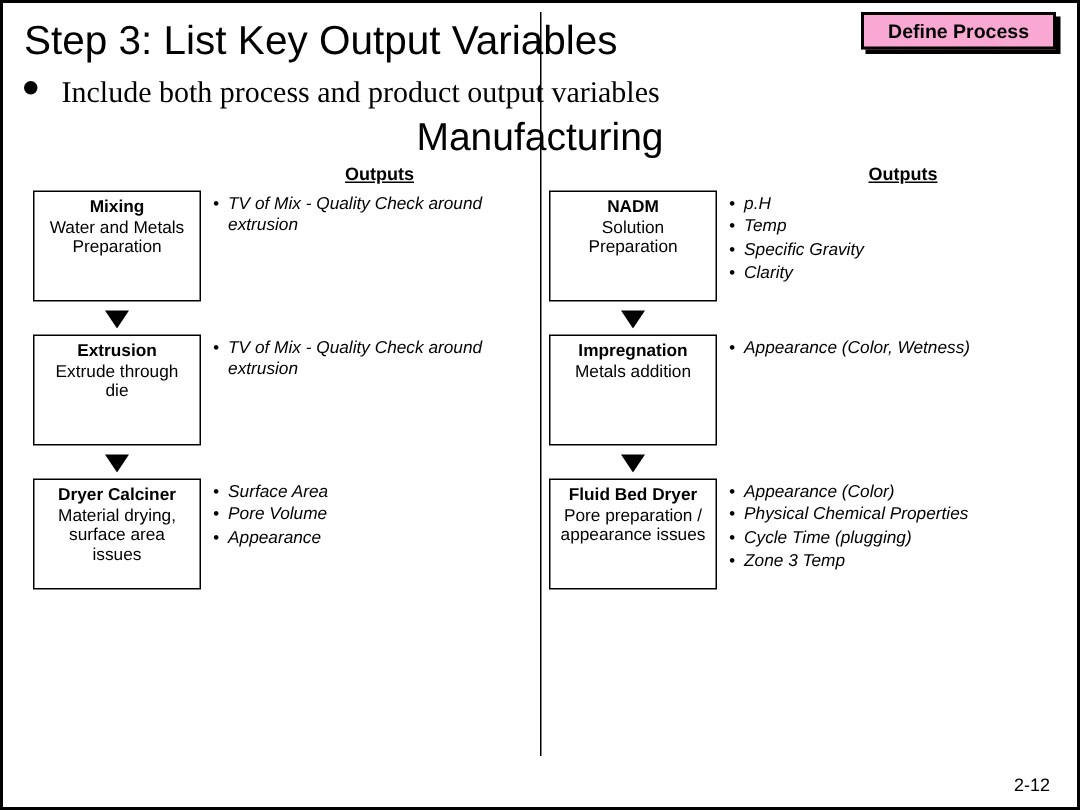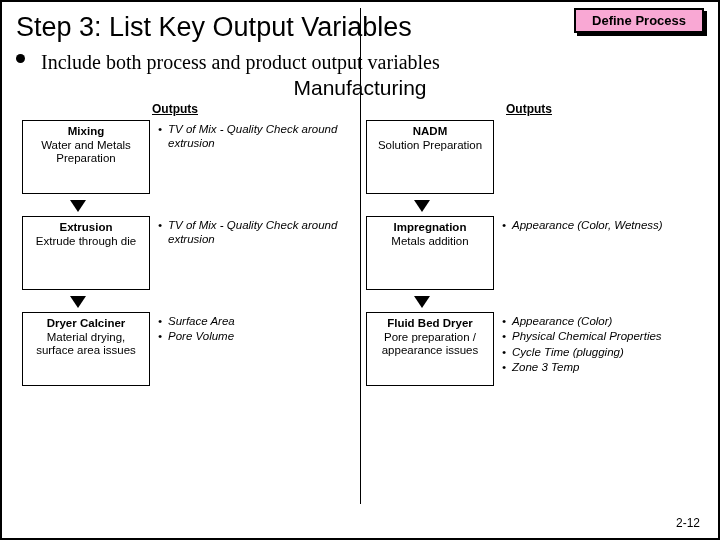--- a/index.html
+++ b/index.html
@@ -9,29 +9,29 @@
     position: absolute; top: 6px; right: 14px;
     background: #f9a8d4; border: 2px solid #000;
     box-shadow: 3px 3px 0 #000;
     padding: 3px 16px; font-weight: bold; font-size: 13px;
     font-family: Arial, sans-serif;
   }
   .title { font-family: Arial, sans-serif; font-size: 27px; margin-top: 2px; }
   .sub { font-family: "Times New Roman", serif; font-size: 20px; margin: 8px 0 0 6px; }
   .sub-row { display: flex; align-items: center; gap: 10px; text-align: center; }
   .dot { width: 9px; height: 9px; background: #000; border-radius: 50%; display: inline-block; flex: none; }
-  .mfg { font-family: Arial, sans-serif; font-size: 21px; text-align: center; margin-top: 2px; }
+  .mfg { font-family: Arial, sans-serif; font-size: 26px; text-align: center; margin-top: 2px; }
   .cols { display: flex; margin-top: 2px; }
   .col { flex: 1; position: relative; padding: 0 6px; }
   .divider { position: absolute; top: 6px; bottom: 34px; left: 50%; width: 0; border-left: 1.5px solid #000; }
-  .outhdr { font-family: Arial, sans-serif; font-size: 12px; font-weight: bold; text-decoration: underline; margin-bottom: 4px; }
+  .outhdr { font-family: Arial, sans-serif; font-size: 12px; font-weight: bold; text-decoration: underline; text-align: center; margin-bottom: 4px; }
   .col.left .outhdr { padding-left: 130px; }
   .col.right .outhdr { padding-left: 140px; }
   .row { display: flex; align-items: flex-start; gap: 8px; margin-bottom: 10px; }
-  .box { border: 1.5px solid #000; width: 128px; min-height: 74px; padding: 4px 6px; font-family: Arial, sans-serif; font-size: 11.5px; text-align: center; display: flex; flex-direction: column; justify-content: flex-start; }
+  .box { border: 1.5px solid #000; width: 112px; min-height: 74px; padding: 4px 6px; font-family: Arial, sans-serif; font-size: 11.5px; text-align: center; display: flex; flex-direction: column; justify-content: flex-start; }
   .box .bt { font-weight: bold; margin-bottom: 2px; }
   .box .bd { font-weight: normal; line-height: 1.15; }
   .outs { font-family: Arial, sans-serif; font-size: 11.5px; line-height: 1.25; flex: 1; padding-top: 2px; }
   .outs ul { list-style: none; padding: 0; }
   .outs li { display: flex; align-items: flex-start; gap: 6px; margin-bottom: 1px; font-style: italic; }
   .outs li::before { content: "•"; flex: none; }
   .arrow { text-align: center; margin: -6px 0 4px 46px; height: 14px; }
   .arrow svg { display: block; }
   .pageno { position: absolute; bottom: 8px; right: 18px; font-family: Arial, sans-serif; font-size: 12px; }
 </style>
@@ -103,33 +103,52 @@
           <div class="bd">Material drying, surface area issues</div>
         </div>
         <div class="outs">
             <ul>
           <li>
                 <span>Surface Area</span>
               </li>
           <li>
                 <span>Pore Volume</span>
               </li>
+          <li>
+                <span>Appearance</span>
+              </li>
         </ul>
           </div>
       </div>
     </div>
 
     <div class="col right">
       <div class="outhdr">Outputs</div>
 
       <div class="row">
         <div class="box">
           <div class="bt">NADM</div>
           <div class="bd">Solution Preparation</div>
         </div>
+        <div class="outs">
+            <ul>
+          <li>
+                <span>p.H</span>
+              </li>
+          <li>
+                <span>Temp</span>
+              </li>
+          <li>
+                <span>Specific Gravity</span>
+              </li>
+          <li>
+                <span>Clarity</span>
+              </li>
+        </ul>
+          </div>
       </div>
 
       <div class="arrow">
         <svg width="20" height="14">
             <polygon points="10,14 2,2 18,2" fill="#000"></polygon>
           </svg>
       </div>
 
       <div class="row">
         <div class="box">

